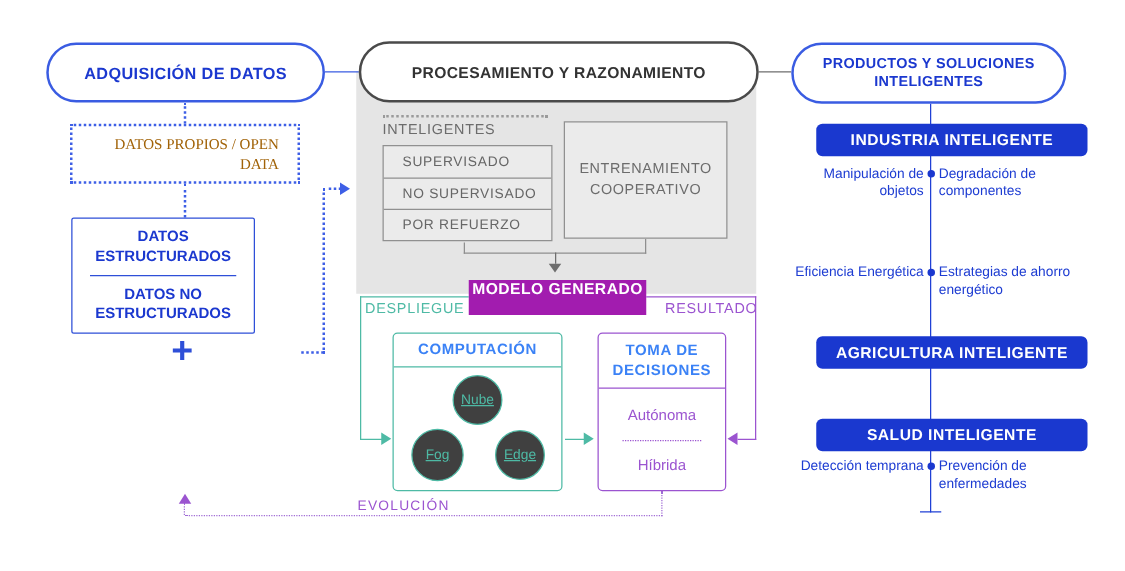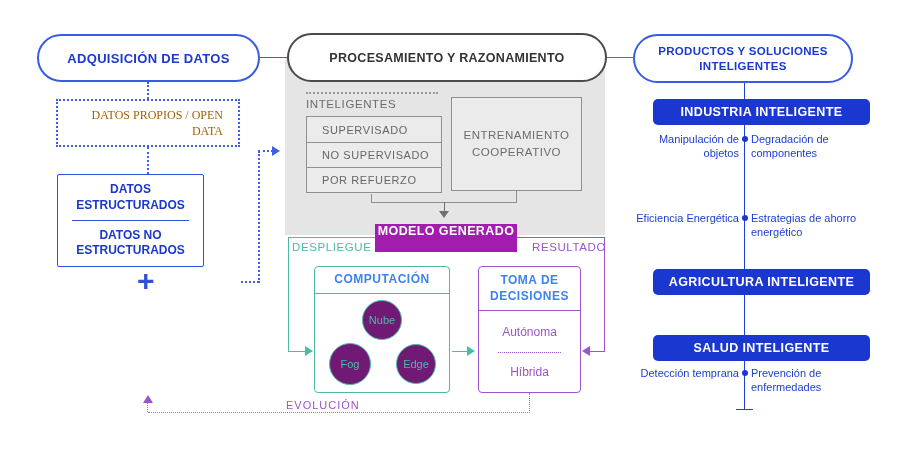--- a/index.html
+++ b/index.html
@@ -48,23 +48,23 @@
 
   .outline-box { position:absolute; background:#fff; border-radius:4px; z-index:4; }
   .outline-box.t { border:1.5px solid #4ebaa5; }
   .outline-box.p { border:1.5px solid #9b54d0; }
   .outline-box .head { display:flex; align-items:center; justify-content:center;
                        text-align:center; font-weight:bold; font-size:12px;
                        letter-spacing:.5px; line-height:1.3; }
   .outline-box.t .head { color:#3b82f6; border-bottom:1.5px solid #4ebaa5; height:27px; }
   .outline-box.p .head { color:#3b82f6; border-bottom:1.5px solid #9b54d0; height:44px; }
 
-  .circle { position:absolute; border:1.5px solid #4ebaa5; border-radius:50%; background:#701a75;
+  .circle { position:absolute; border:1.5px solid #4ebaa5; border-radius:50%; background:#404040;
             color:#4ebaa5; font-size:11px; display:flex; align-items:center;
-            justify-content:center; z-index:5; }
+            justify-content:center; z-index:5;text-decoration:underline; }
   .opt { position:absolute; width:100%; text-align:center; color:#9b54d0; font-size:12px; }
 
   
   .bar { position:absolute; left:653px; width:217px; height:26px; background:#1a38cf;
          border-radius:5px; color:#fff; font-weight:bold; font-size:12.5px;
          letter-spacing:.4px; display:flex; align-items:center; justify-content:center; z-index:5; }
   .items { position:absolute; left:633px; width:224px; display:flex; align-items:flex-start;
            color:#1d3cd2; font-size:11px; line-height:1.3; z-index:5; }
   .items .l { width:106px; text-align:right; }
   .items .r { width:106px; text-align:left; }

